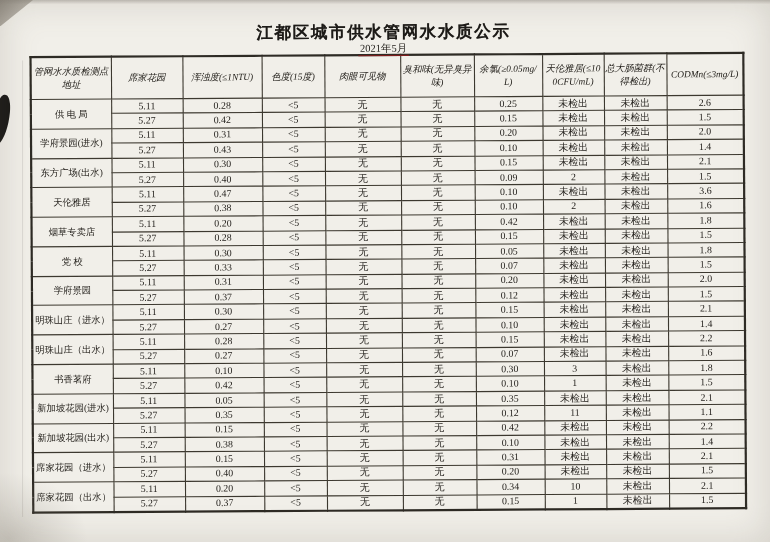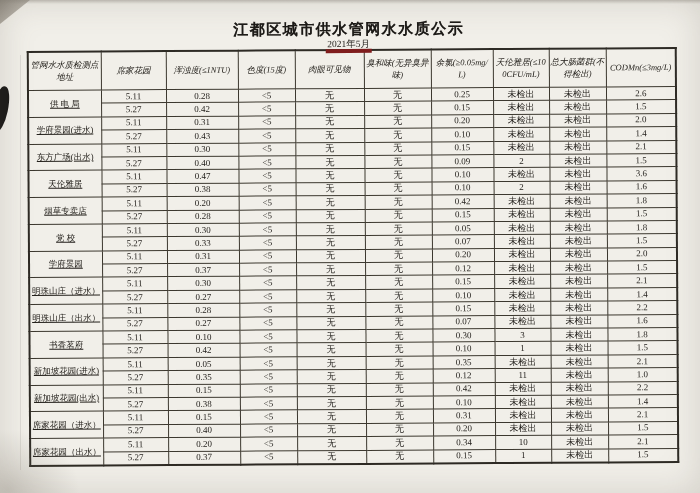--- a/index.html
+++ b/index.html
@@ -43,42 +43,42 @@
   .doc-title{
     position:absolute;top:20px;left:0;width:100%;
     text-align:center;font-size:15px;font-weight:bold;
     letter-spacing:1.5px;color:#1d1b18;
     text-shadow:0 0 0.5px rgba(30,28,25,0.6);
   }
   .doc-subtitle{
     position:absolute;top:38px;left:0;width:100%;
     text-align:center;font-size:9.5px;color:#26231f;z-index:2;
   }
-  .doc-subtitle span{border-bottom:4px solid #7f1d1d;padding:0 2px 0px 2px;}
+  .doc-subtitle span{border-bottom:1px solid #7f1d1d;padding:0 2px 0px 2px;}
   table.report{
     position:absolute;top:49px;left:28px;
     width:650px;border-collapse:collapse;table-layout:fixed;
     border:2px solid #2e2b25;
     background:transparent;
   }
   .report th,.report td{
     border:1px solid #3c382f;
     padding:0 1px;text-align:center;vertical-align:middle;
     overflow:hidden;
   }
   .report th{
     height:37px;font-size:8.5px;font-weight:normal;line-height:1.3;
     word-break:break-all;color:#24211c;font-style:italic;
   }
   .report td{
     height:12.4px;font-size:9px;line-height:1;color:#26231f;
     white-space:nowrap;
   }
   .report td.loc{
-    font-size:8.5px;white-space:nowrap;letter-spacing:0px;color:#24211c;text-decoration:underline;
+    font-size:8.5px;white-space:nowrap;letter-spacing:0px;color:#24211c;
   }
 </style>
 </head>
 <body>
 
 <div class="sheet">
   <div class="doc-title">江都区城市供水管网水水质公示</div>
   <div class="doc-subtitle"><span>2021年5月</span></div>
 
   <table class="report">
@@ -353,21 +353,21 @@
         </tr>
         <tr>
           <td>5.27</td>
           <td>0.35</td>
           <td>&lt;5</td>
           <td>无</td>
           <td>无</td>
           <td>0.12</td>
           <td>11</td>
           <td>未检出</td>
-          <td>1.0</td>
+          <td>1.1</td>
         </tr>
         <tr>
           <td class="loc" rowspan="2">新加坡花园(出水)</td>
           <td>5.11</td>
           <td>0.15</td>
           <td>&lt;5</td>
           <td>无</td>
           <td>无</td>
           <td>0.42</td>
           <td>未检出</td>

